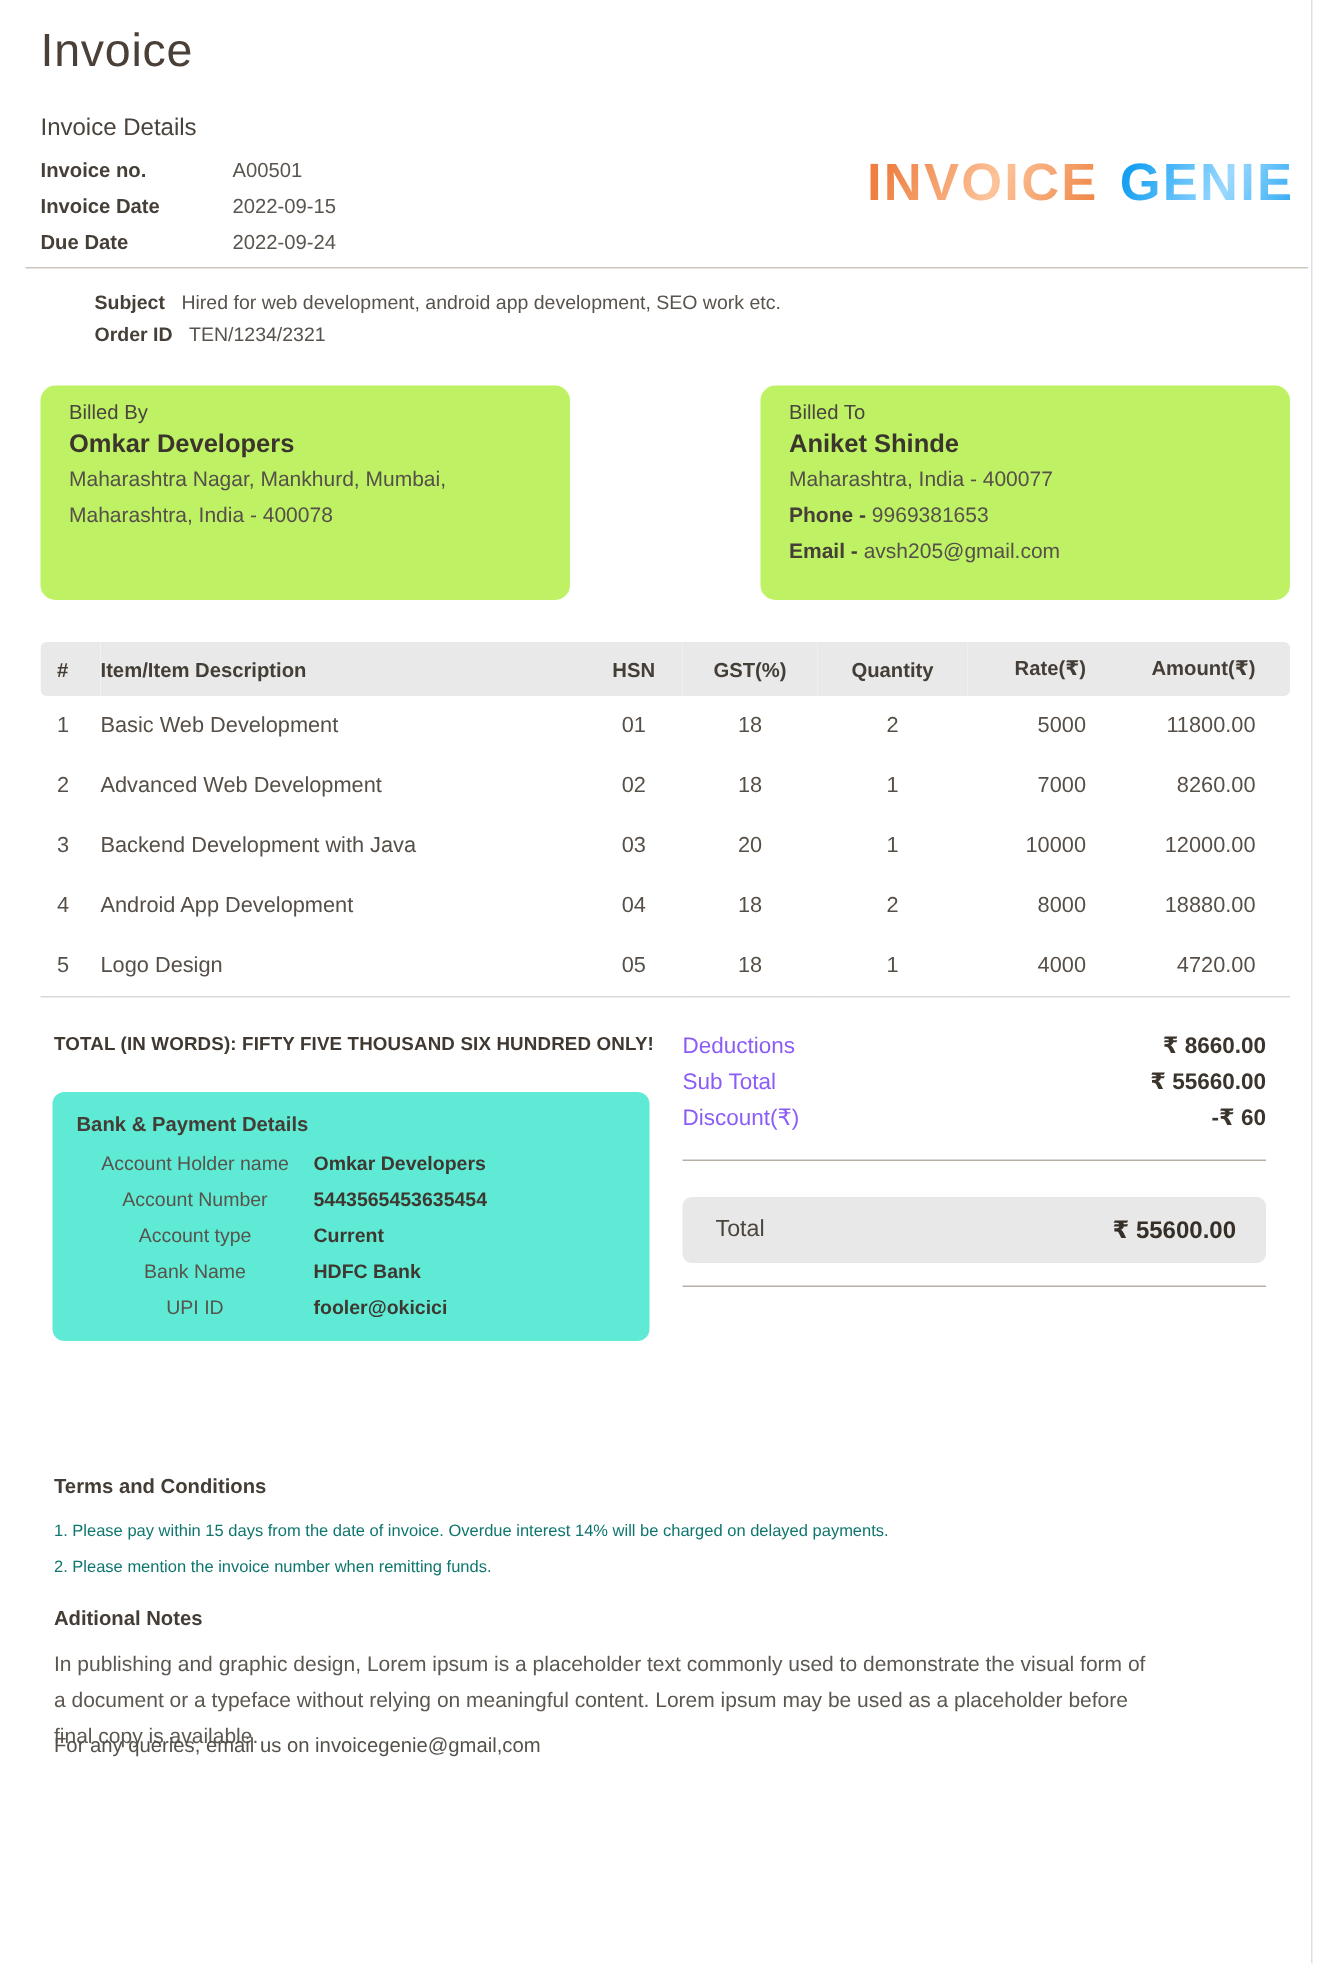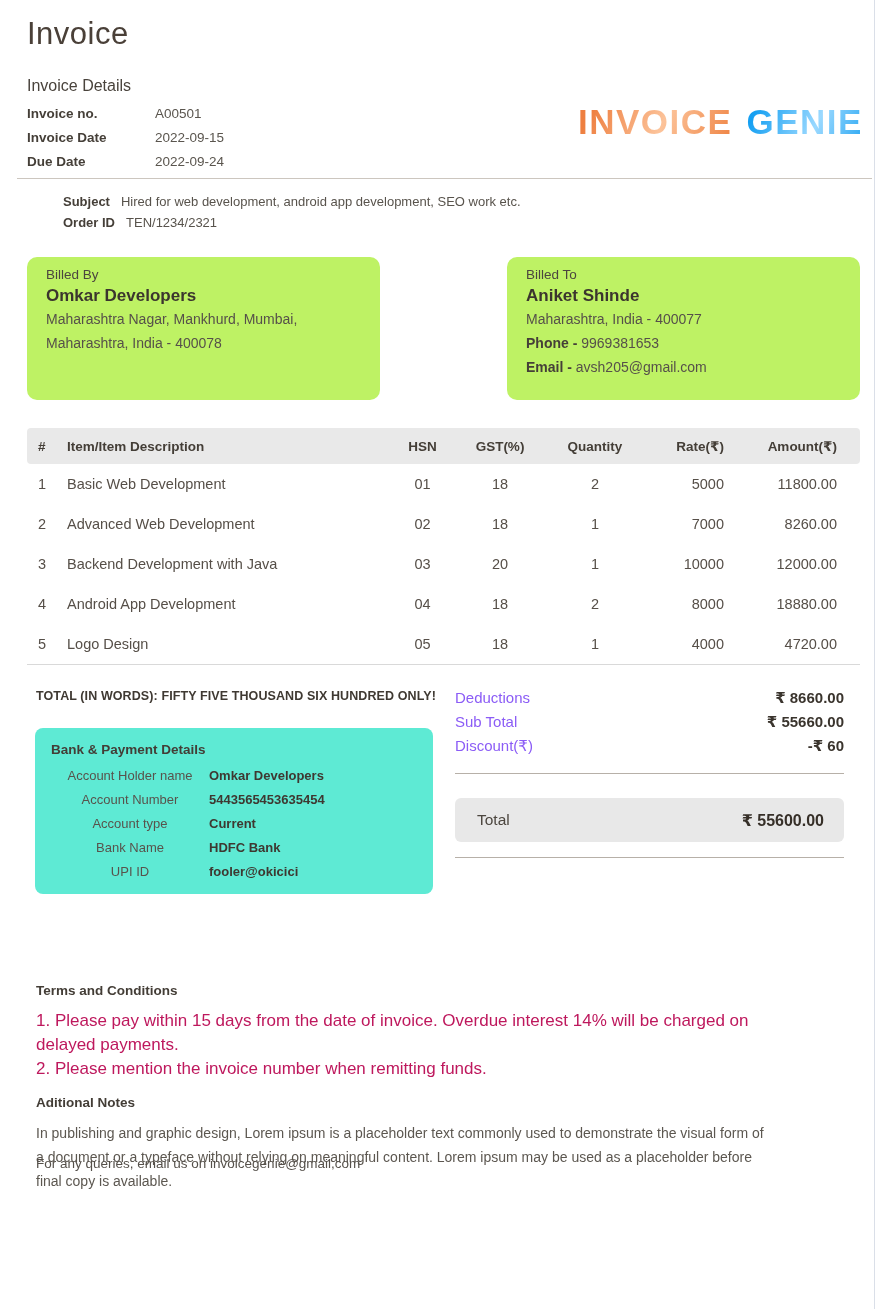--- a/index.html
+++ b/index.html
@@ -100,21 +100,21 @@
     display:flex; align-items:center; justify-content:space-between;
     padding:0 20px 0 22px;
   }
   #total-box .tlabel { font-size:15.5px; color:#4c463f; }
   #total-box .tvalue { font-size:16px; font-weight:700; color:#362f28; }
 
   
   #terms-block { left:36px; top:982px; width:740px; }
   .terms-heading { font-size:13.5px; font-weight:700; color:#433d36;
     line-height:18px; margin-bottom:9px; }
-  .terms-line { font-size:17px; color:#be185d; line-height:24px; }
+  .terms-line { font-size:11px; color:#0f766e; line-height:24px; }
   .notes-heading { margin-top:13px; }
   .notes-body { font-size:14px; color:#5c5750; line-height:24px; max-width:732px; }
   #footer-note { left:36px; top:1156px; font-size:13.5px; color:#55504a; }
 
   
   #scrollbar-track {
     right:0; top:0; width:15px; height:1309px; background:#ffffff;
     border-left:1px solid #dadfe8;
   }
 </style>

